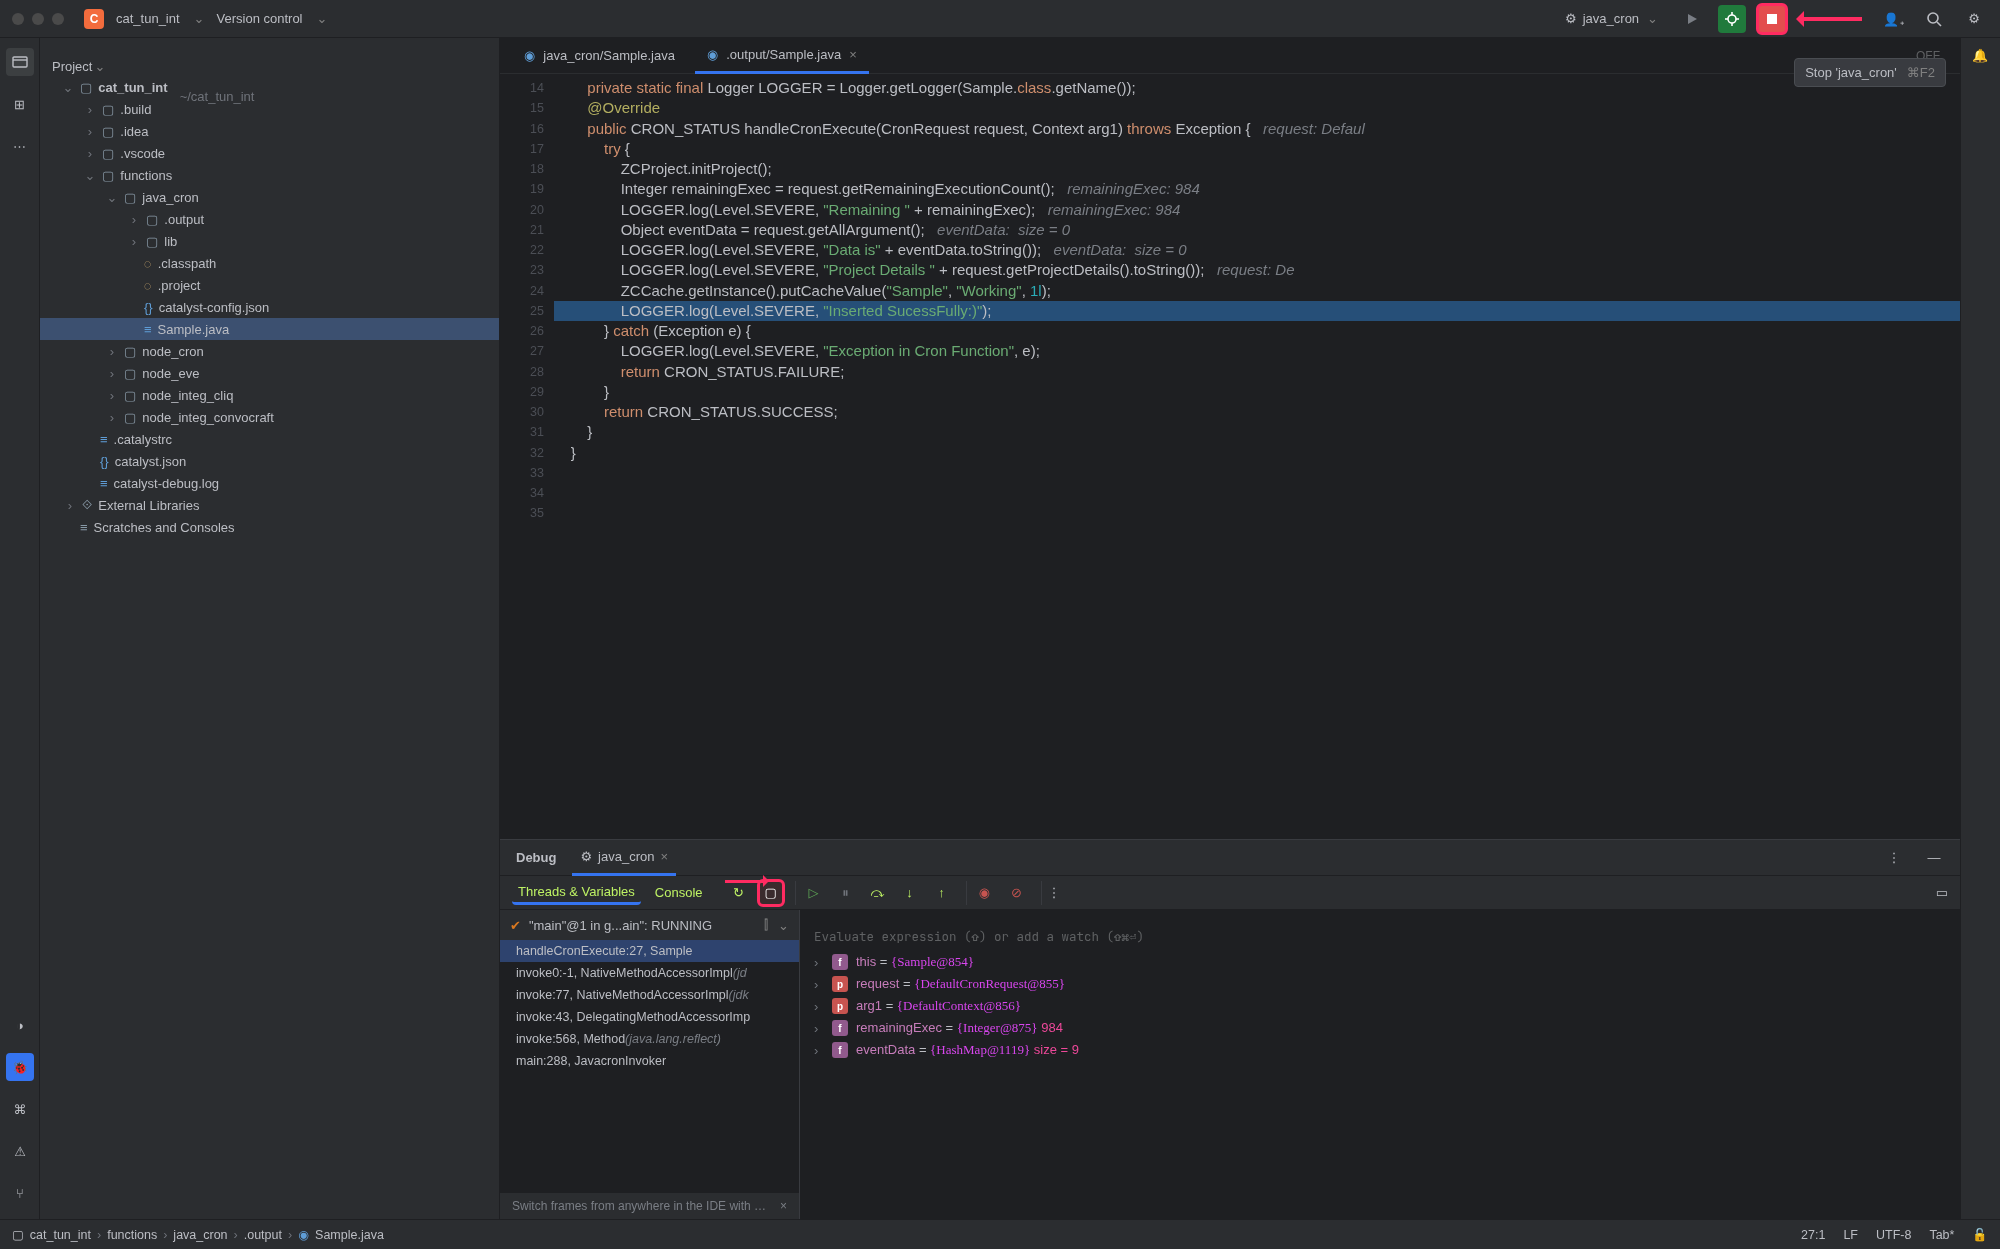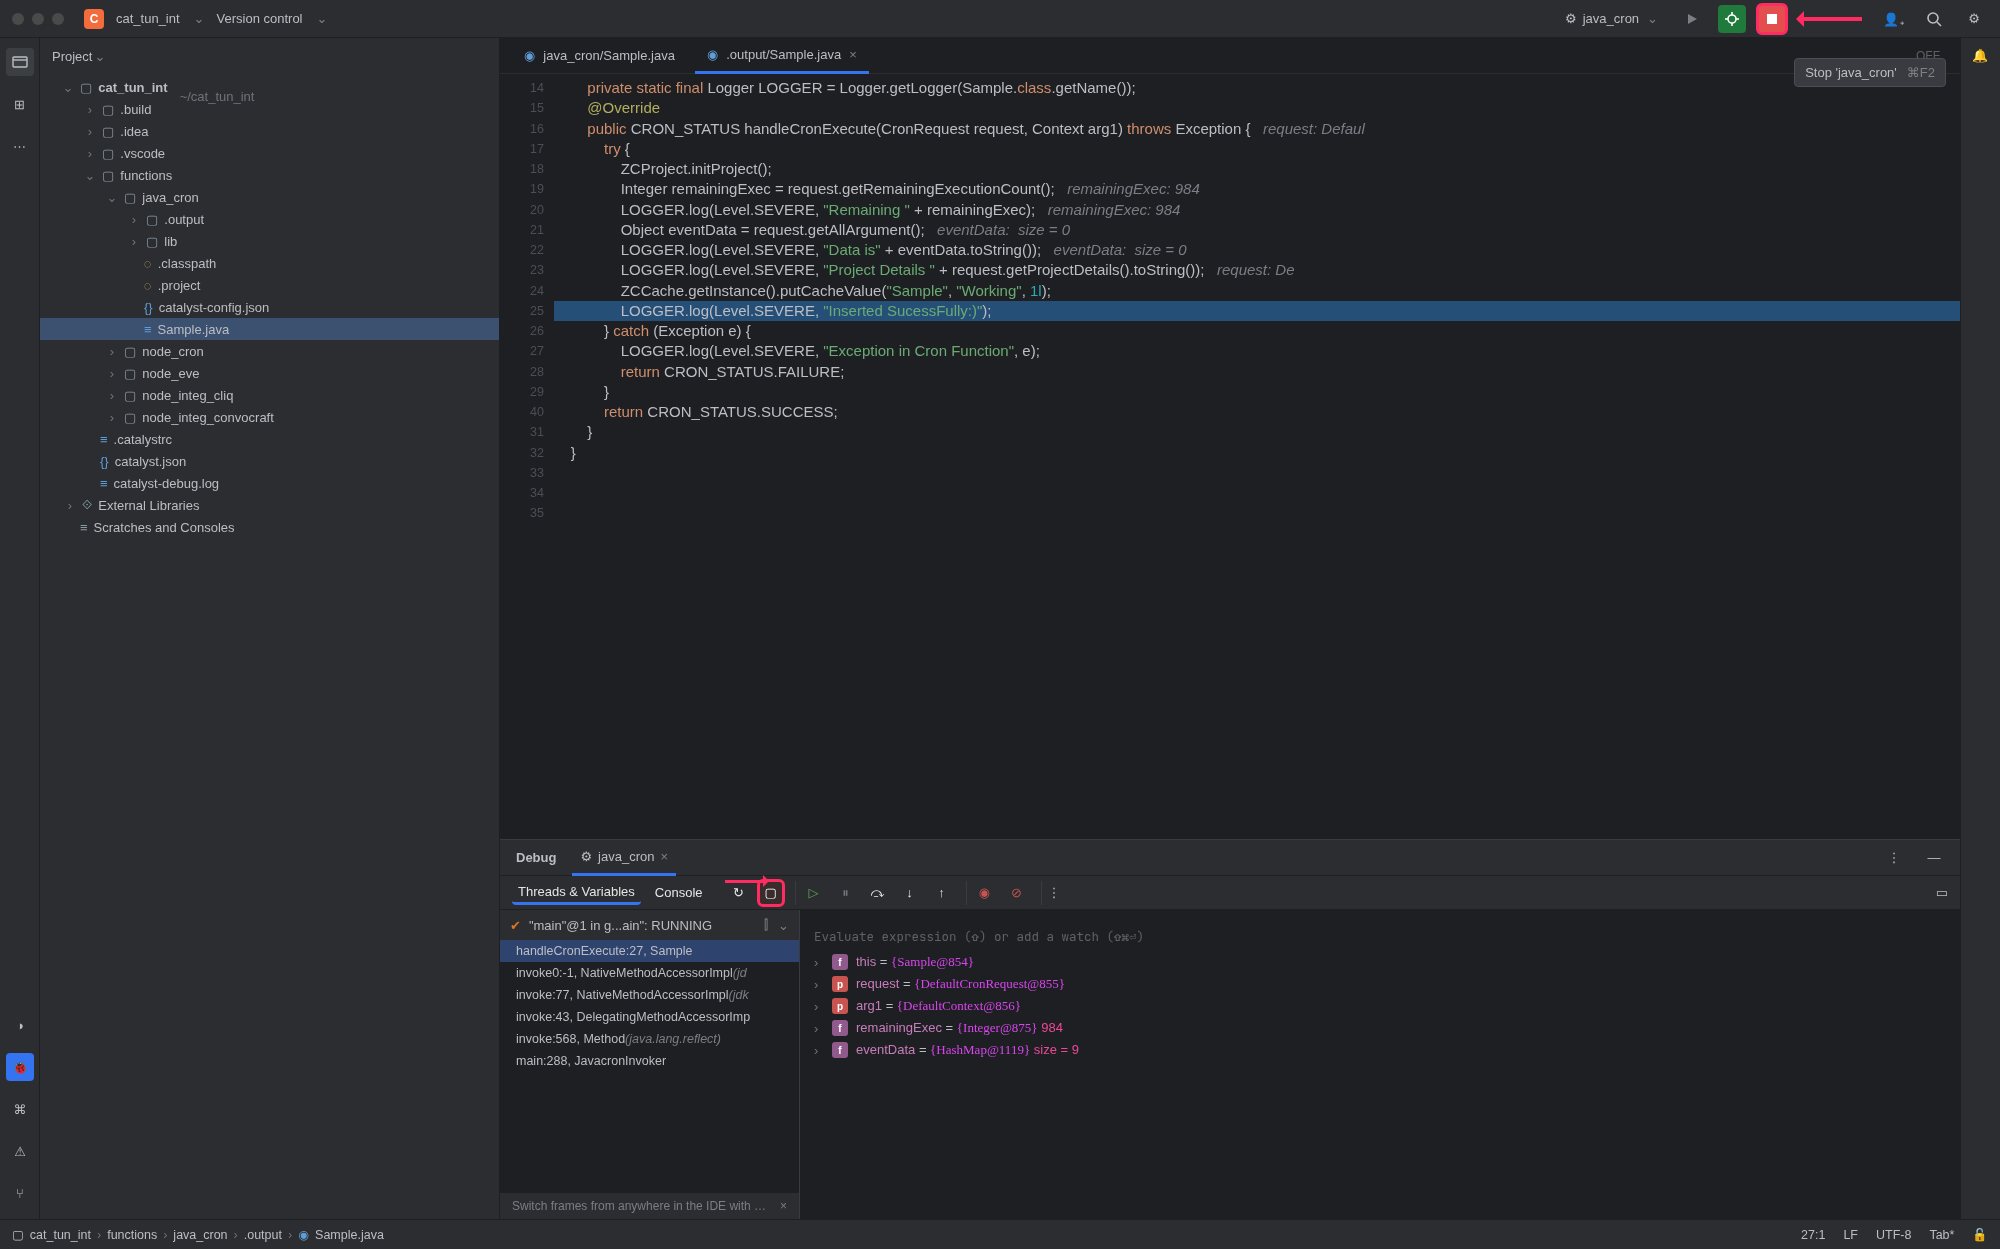--- a/index.html
+++ b/index.html
@@ -14,21 +14,21 @@
 .run-config { display:flex; align-items:center; gap:6px; padding:4px 8px; border-radius:4px; }
 .icon-btn { width:28px; height:28px; display:flex; align-items:center; justify-content:center; border-radius:4px; cursor:pointer; color:#bcbec4; }
 .icon-btn.green { background:#207a3c; }
 .icon-btn.red-frame { background:#e34e4e; outline:3px solid #ff2b61; outline-offset:-1px; }
 .main-layout { display:flex; height:calc(100% - 38px - 30px); }
 .left-rail { width:40px; background:#2b2d30; border-right:1px solid #1e1f22; display:flex; flex-direction:column; align-items:center; padding-top:10px; gap:14px; }
 .left-rail .rail-icon { width:28px; height:28px; display:flex; align-items:center; justify-content:center; border-radius:4px; color:#bcbec4; }
 .left-rail .rail-icon.active { background:#3c3f41; }
 .right-rail { width:40px; background:#2b2d30; border-left:1px solid #1e1f22; display:flex; flex-direction:column; align-items:center; padding-top:10px; gap:14px; }
 .project-panel { width:460px; background:#2b2d30; border-right:1px solid #1e1f22; display:flex; flex-direction:column; overflow:hidden; }
-.panel-header { height:36px; display:flex; align-items:center; padding:0 12px; color:#bcbec4; font-size:13px; }
+.panel-header { height:36px; display:flex; align-items:flex-end; padding:0 12px; color:#bcbec4; font-size:13px; }
 .tree { flex:1; overflow:auto; padding-top:2px; }
 .tree-row { height:22px; display:flex; align-items:center; padding-left:12px; gap:6px; cursor:pointer; font-size:13px; white-space:nowrap; }
 .tree-row.selected { background:#3c5070; }
 .tree-row .tw { color:#6f737a; width:12px; text-align:center; }
 .tree-row .fldr { color:#8899a6; }
 .tree-row .file-y { color:#cda96e; }
 .tree-row .file-b { color:#5f9dd6; }
 .pathhint { color:#6f737a; margin-left:6px;margin-top:19px; }
 .editor-area { flex:1; display:flex; flex-direction:column; background:#1e1f22; overflow:hidden; }
 .tabs { height:36px; display:flex; align-items:center; border-bottom:1px solid #2b2d30; padding-left:12px; gap:8px; }
@@ -45,21 +45,21 @@
 .code .num { color:#2aacb8; }
 .code .cmt { color:#7a7e85; font-style:italic; }
 .code .sel-line { background:#264f78; display:inline-block; width:100%; }
 .debug-panel { height:380px; border-top:1px solid #393b40; background:#2b2d30; display:flex; flex-direction:column; }
 .debug-tabs { height:36px; display:flex; align-items:center; padding-left:12px; gap:12px; border-bottom:1px solid #1e1f22; }
 .dbg-tab { height:36px; display:flex; align-items:center; color:#bcbec4; cursor:pointer; padding:0 4px; }
 .dbg-tab.bold { font-weight:700; }
 .dbg-subtab { height:36px; display:flex; align-items:center; gap:6px; padding:0 8px; border-bottom:3px solid #3574f0; }
 .debug-toolbar { height:34px; display:flex; align-items:center; padding-left:12px; gap:6px; border-bottom:1px solid #1e1f22; }
 .d-tb { display:flex; align-items:center; gap:8px; padding-right:12px; border-right:1px solid #393b40; height:24px; }
-.d-tb .tbtn { width:24px; height:24px; display:flex; align-items:center; justify-content:center; border-radius:4px; color:#e5e5e5; cursor:pointer; }
+.d-tb .tbtn { width:24px; height:24px; display:flex; align-items:center; justify-content:center; border-radius:4px; color:#bef264; cursor:pointer; }
 .d-tb .tbtn.active { border-bottom:3px solid #3574f0; }
 .d-tb .tbtn.red-frame { background:#3a2b2d; outline:3px solid #ff2b61; outline-offset:-1px; color:#fff; }
 .d-tb .tbtn.green { color:#5ea655; }
 .debug-body { flex:1; display:flex; overflow:hidden; }
 .frames { width:300px; border-right:1px solid #393b40; background:#1e1f22; overflow:hidden; display:flex; flex-direction:column; }
 .frames-header { height:30px; display:flex; align-items:center; padding:0 10px; gap:8px; background:#2b2d30; }
 .check { color:#d97820; }
 .frames-list { flex:1; overflow:auto; }
 .frame-row { height:22px; display:flex; align-items:center; padding:0 16px; font-size:12.5px; cursor:pointer; white-space:nowrap; overflow:hidden; }
 .frame-row.selected { background:#2e436e; }
@@ -292,21 +292,21 @@
           <div>20</div>
           <div>21</div>
           <div>22</div>
           <div>23</div>
           <div>24</div>
           <div>25</div>
           <div>26</div>
           <div>27</div>
           <div>28</div>
           <div>29</div>
-          <div>40</div>
+          <div>30</div>
           <div>31</div>
           <div>32</div>
           <div>33</div>
           <div>34</div>
           <div>35</div>
         </div>
       <div class="code" id="codebody"><div></div><div><span class="kw">        private static final</span> Logger LOGGER = Logger.getLogger(Sample.<span class="kw">class</span>.getName());</div><div></div><div>        <span class="ann">@Override</span></div><div><span class="kw">        public</span> CRON_STATUS handleCronExecute(CronRequest request, Context arg1) <span class="kw">throws</span> Exception {   <span class="cmt">request: Defaul</span></div><div><span class="kw">            try</span> {</div><div>                ZCProject.initProject();</div><div>                Integer remainingExec = request.getRemainingExecutionCount();   <span class="cmt">remainingExec: 984</span></div><div>                LOGGER.log(Level.SEVERE, <span class="str">"Remaining "</span> + remainingExec);   <span class="cmt">remainingExec: 984</span></div><div>                Object eventData = request.getAllArgument();   <span class="cmt">eventData:  size = 0</span></div><div>                LOGGER.log(Level.SEVERE, <span class="str">"Data is"</span> + eventData.toString());   <span class="cmt">eventData:  size = 0</span></div><div>                LOGGER.log(Level.SEVERE, <span class="str">"Project Details "</span> + request.getProjectDetails().toString());   <span class="cmt">request: De</span></div><div>                ZCCache.getInstance().putCacheValue(<span class="str">"Sample"</span>, <span class="str">"Working"</span>, <span class="num">1l</span>);</div><div class="sel-line">                LOGGER.log(Level.SEVERE, <span class="str">"Inserted SucessFully:)"</span>);</div><div>            } <span class="kw">catch</span> (Exception e) {</div><div>                LOGGER.log(Level.SEVERE, <span class="str">"Exception in Cron Function"</span>, e);</div><div><span class="kw">                return</span> CRON_STATUS.FAILURE;</div><div>            }</div><div><span class="kw">            return</span> CRON_STATUS.SUCCESS;</div><div>        }</div><div></div><div>    }</div></div>
     </div>
 
     <div class="debug-panel">

